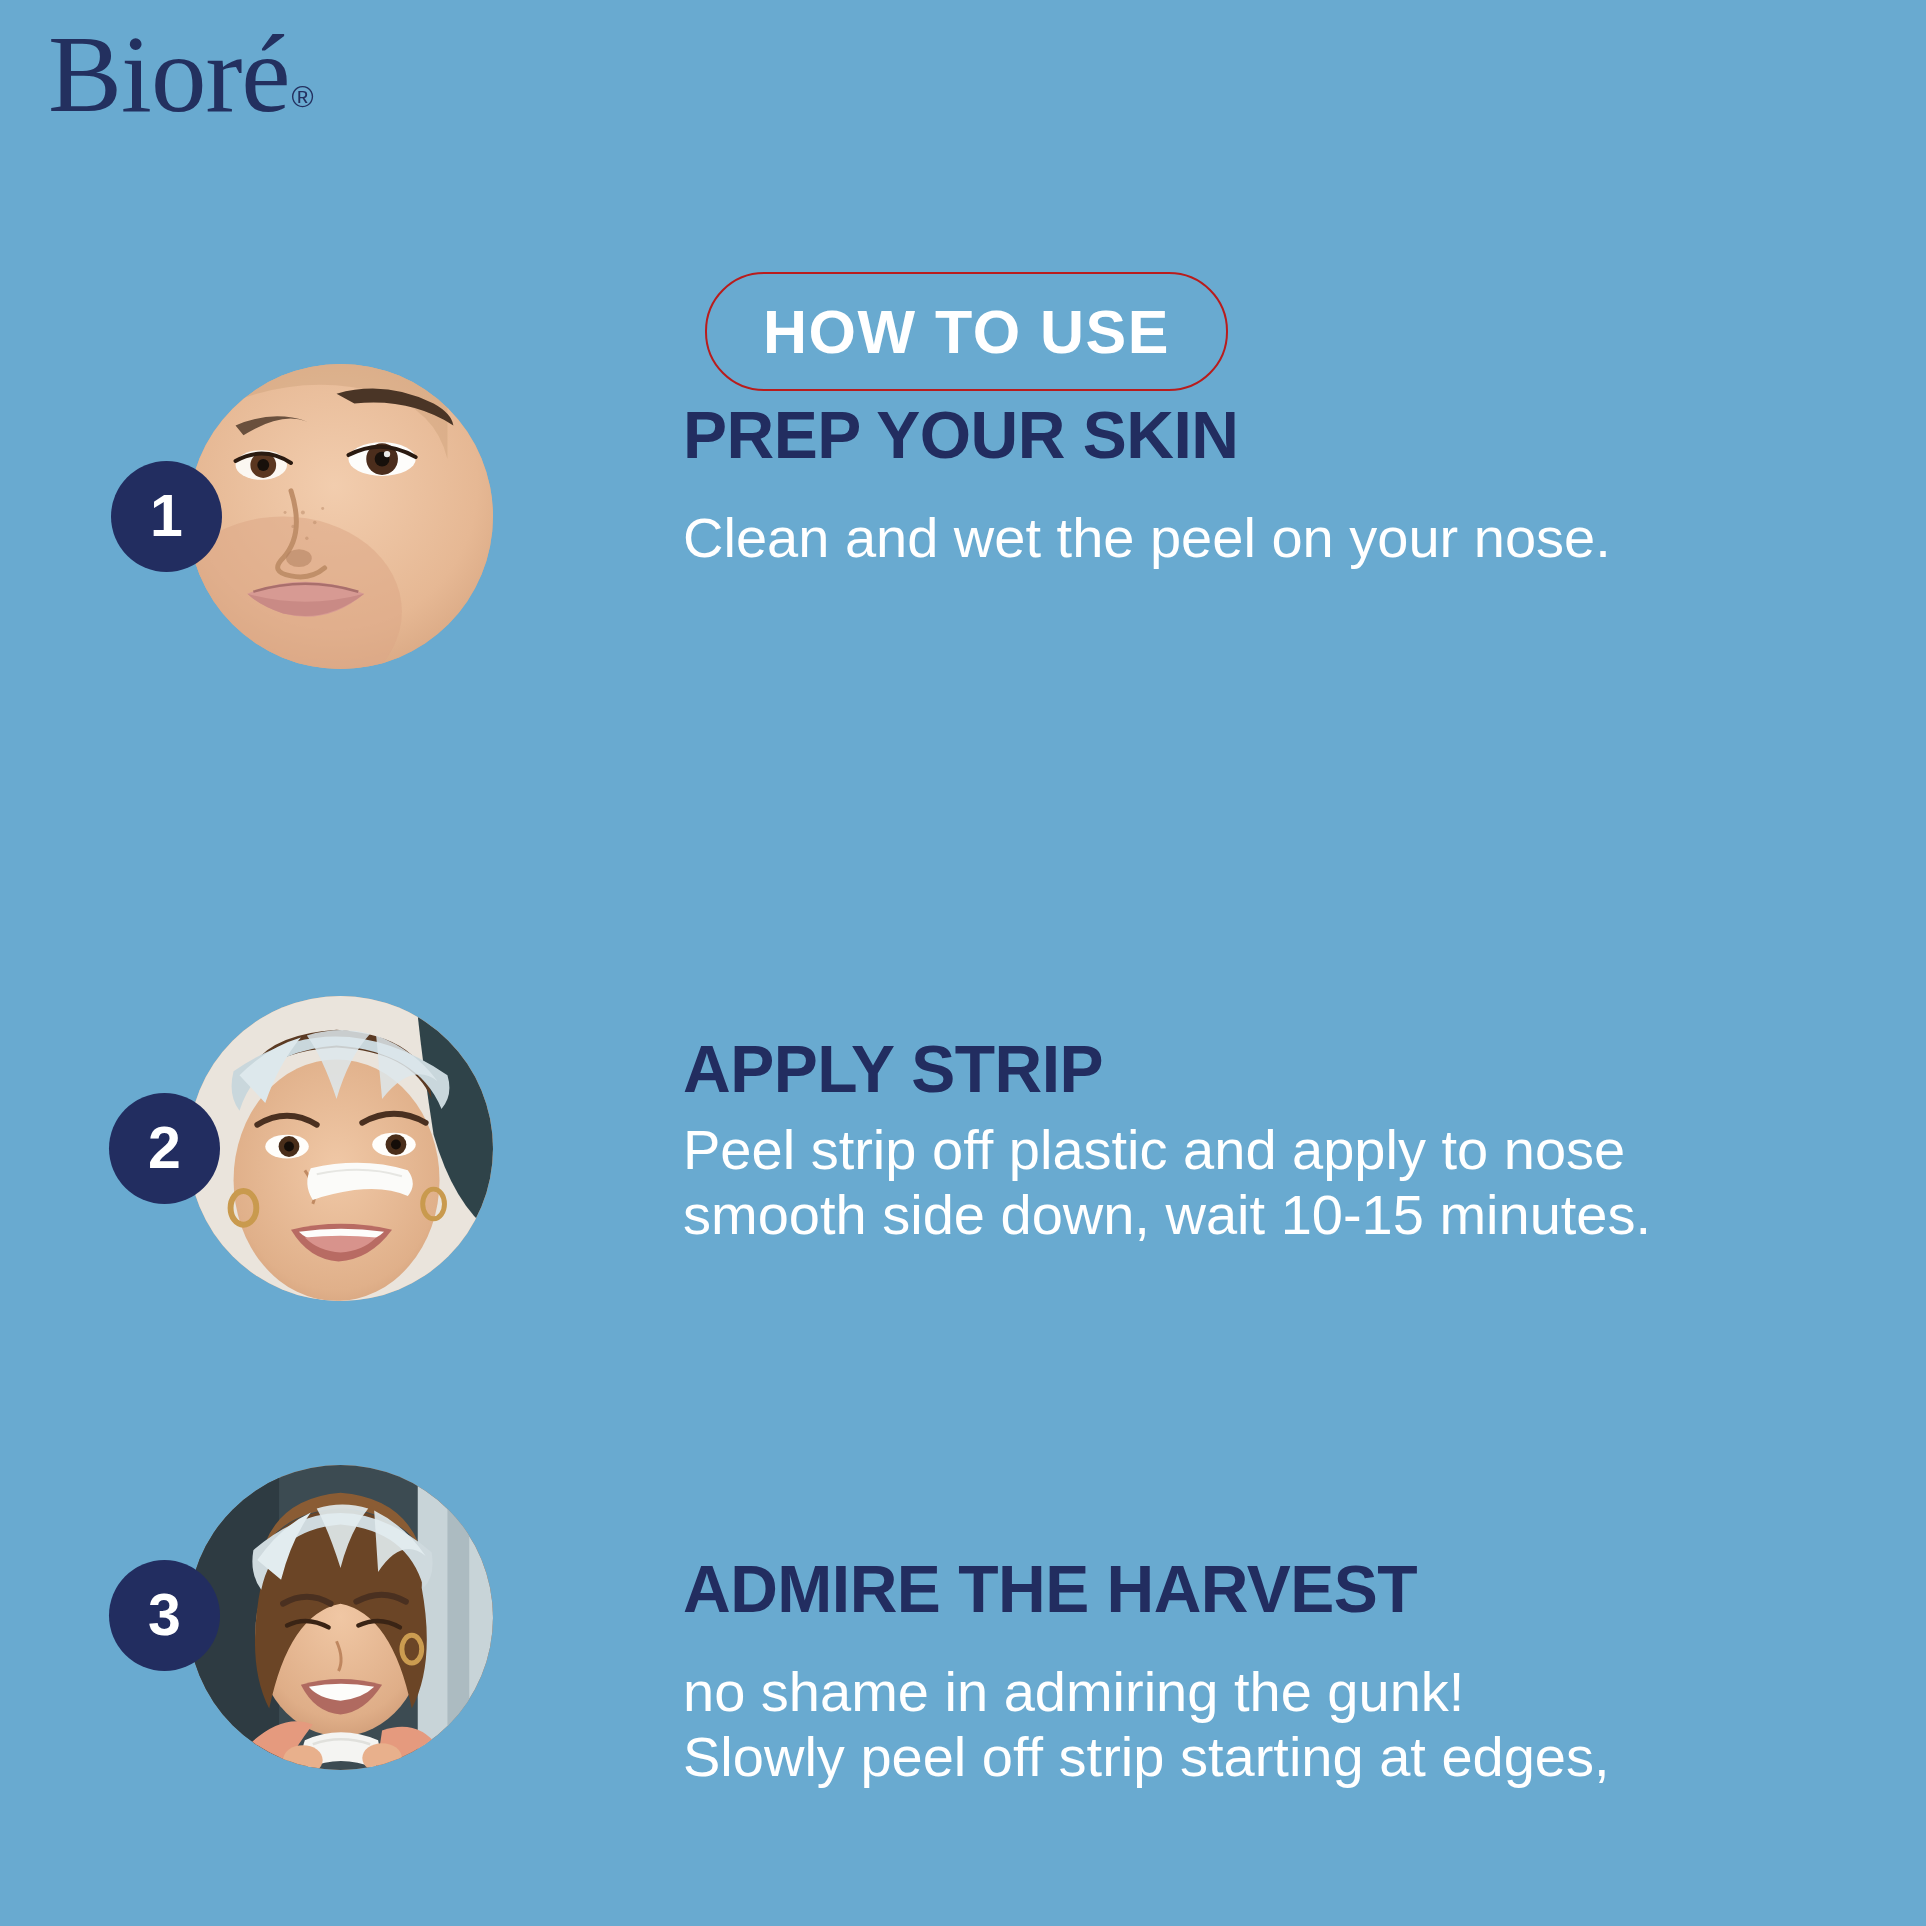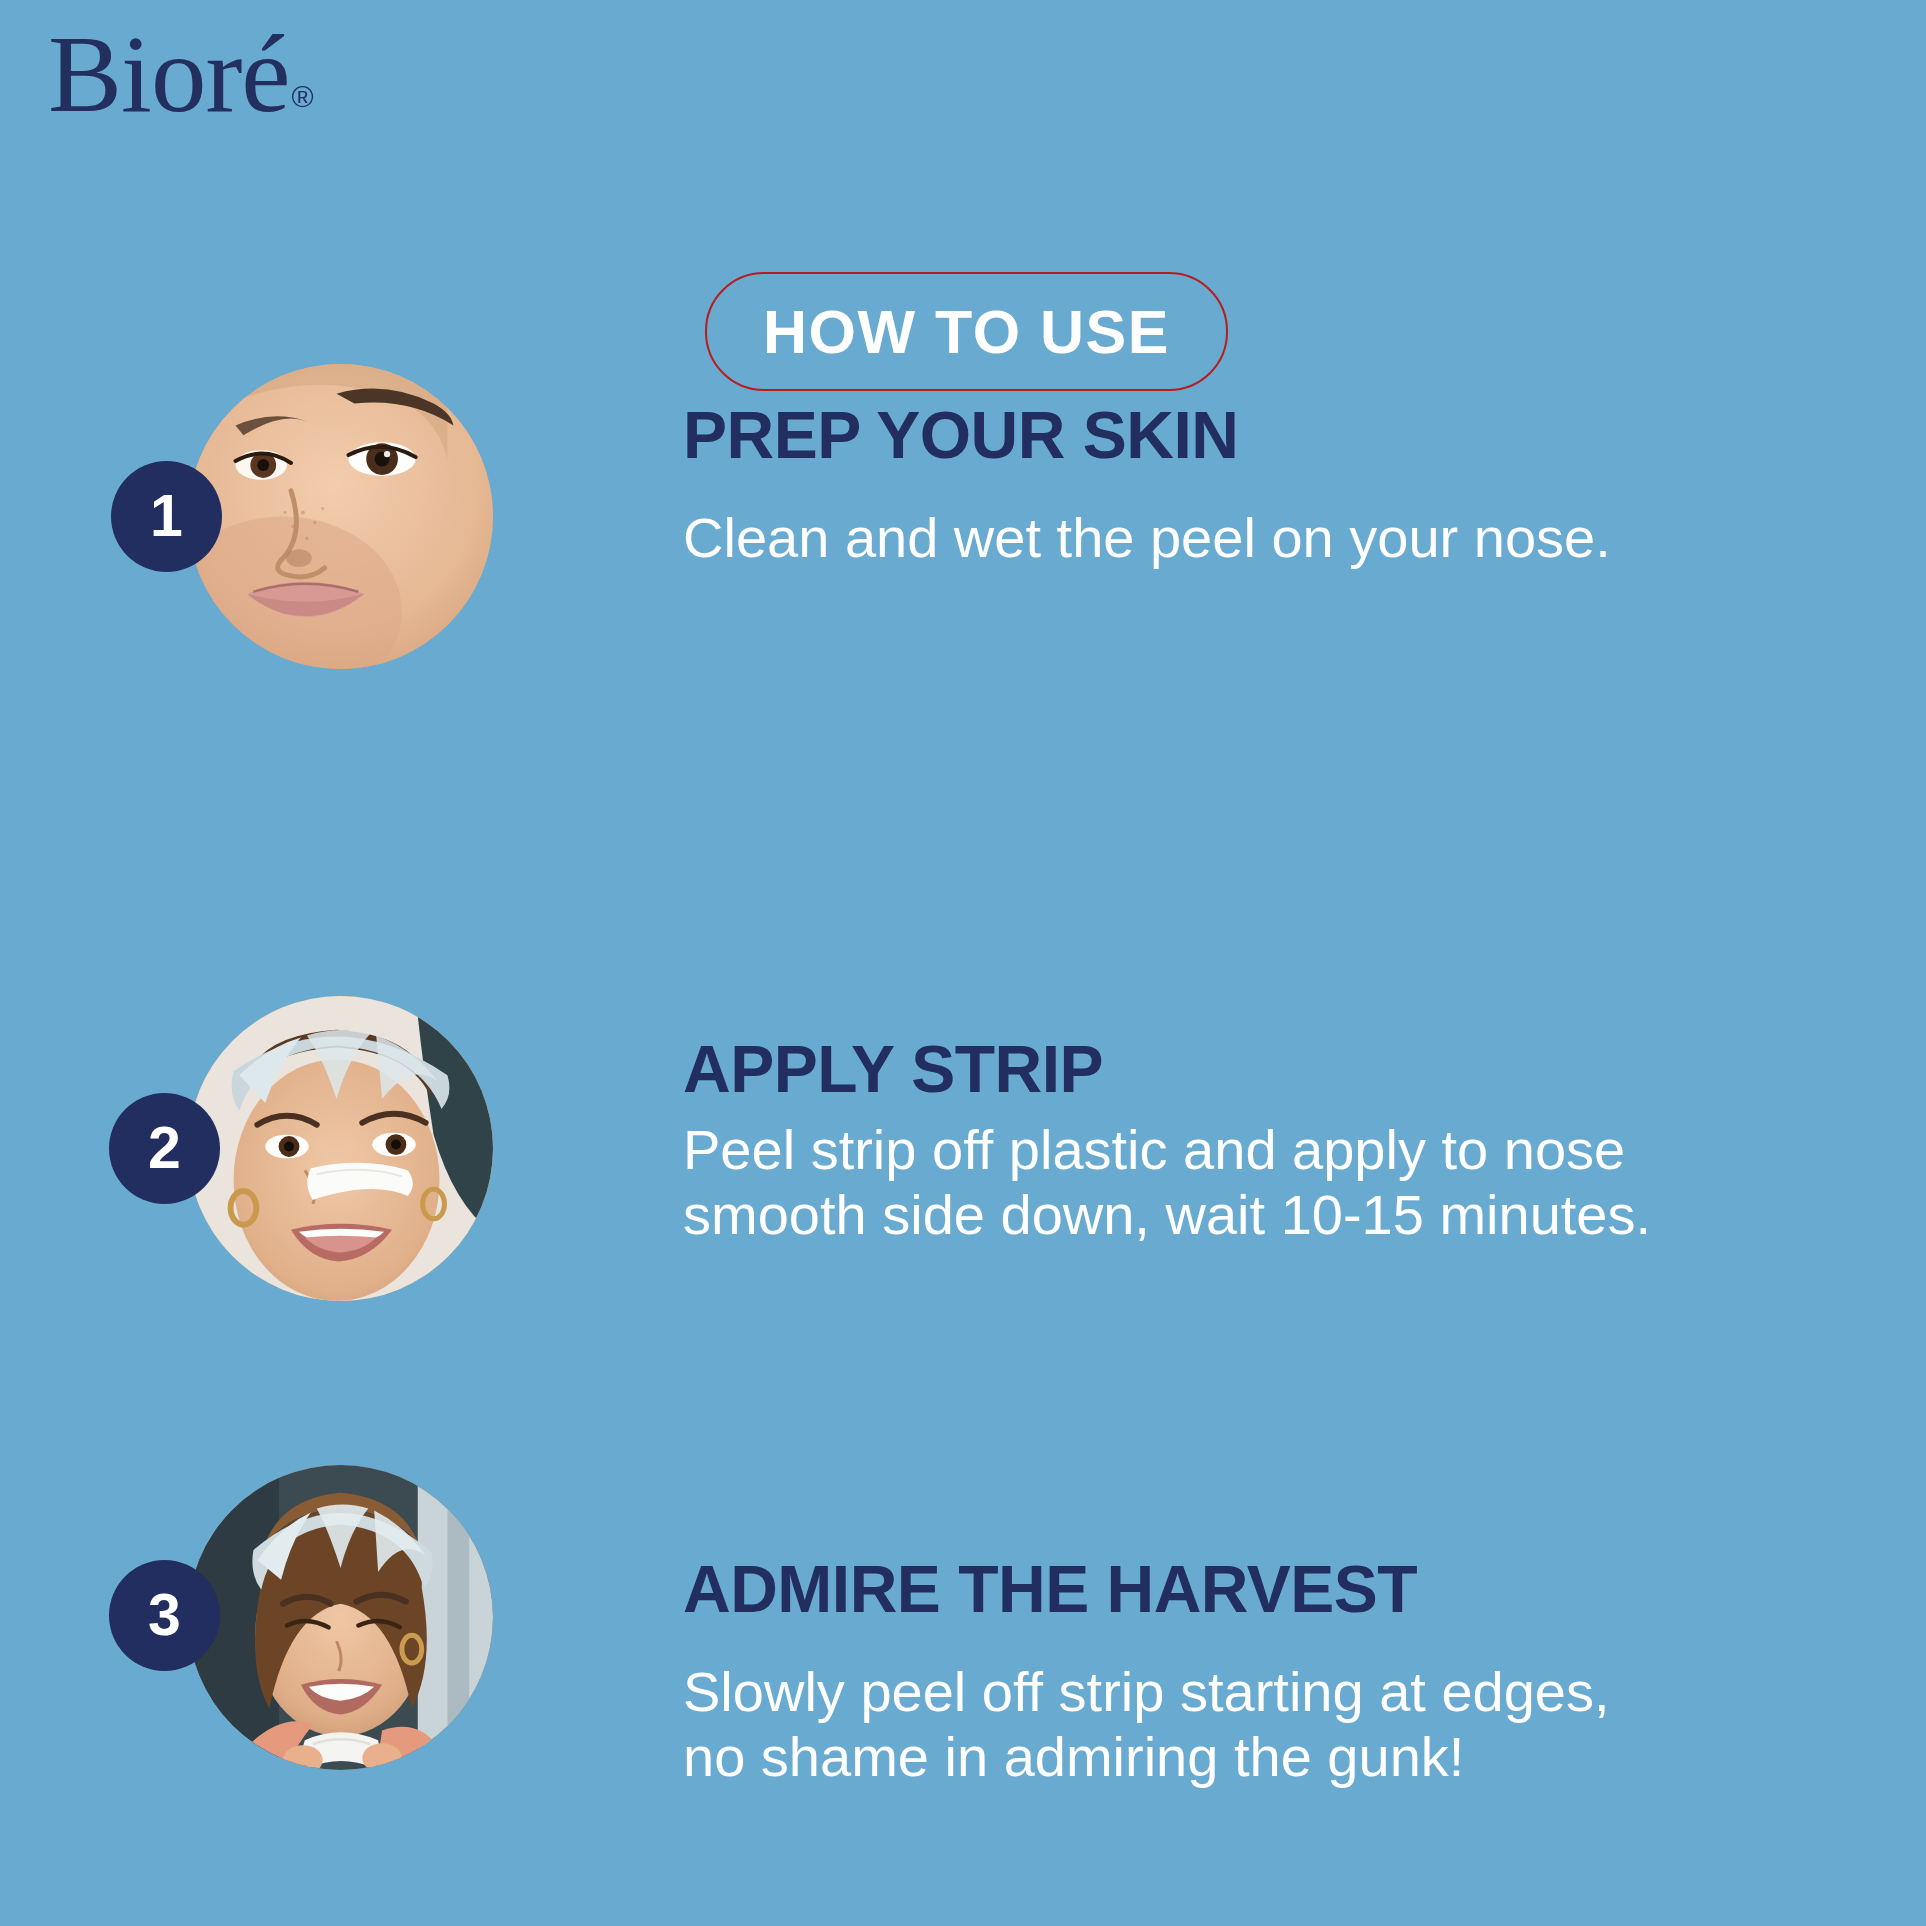--- a/index.html
+++ b/index.html
@@ -292,18 +292,18 @@
         <ellipse cx="196" cy="296" rx="20" ry="15" fill="#e8b08c"></ellipse>
       </svg>
     </div>
   </div>
   <div class="badge">
     <span class="badge-num">3</span>
   </div>
   <div class="text-col">
     <h2 class="step-title">ADMIRE THE HARVEST</h2>
     <p class="step-body">
+      <span class="line">no shame in admiring the gunk!</span>
       <span class="line">Slowly peel off strip starting at edges,</span>
-      <span class="line">no shame in admiring the gunk!</span>
     </p>
   </div>
 </div>
 
 
 </body></html>

